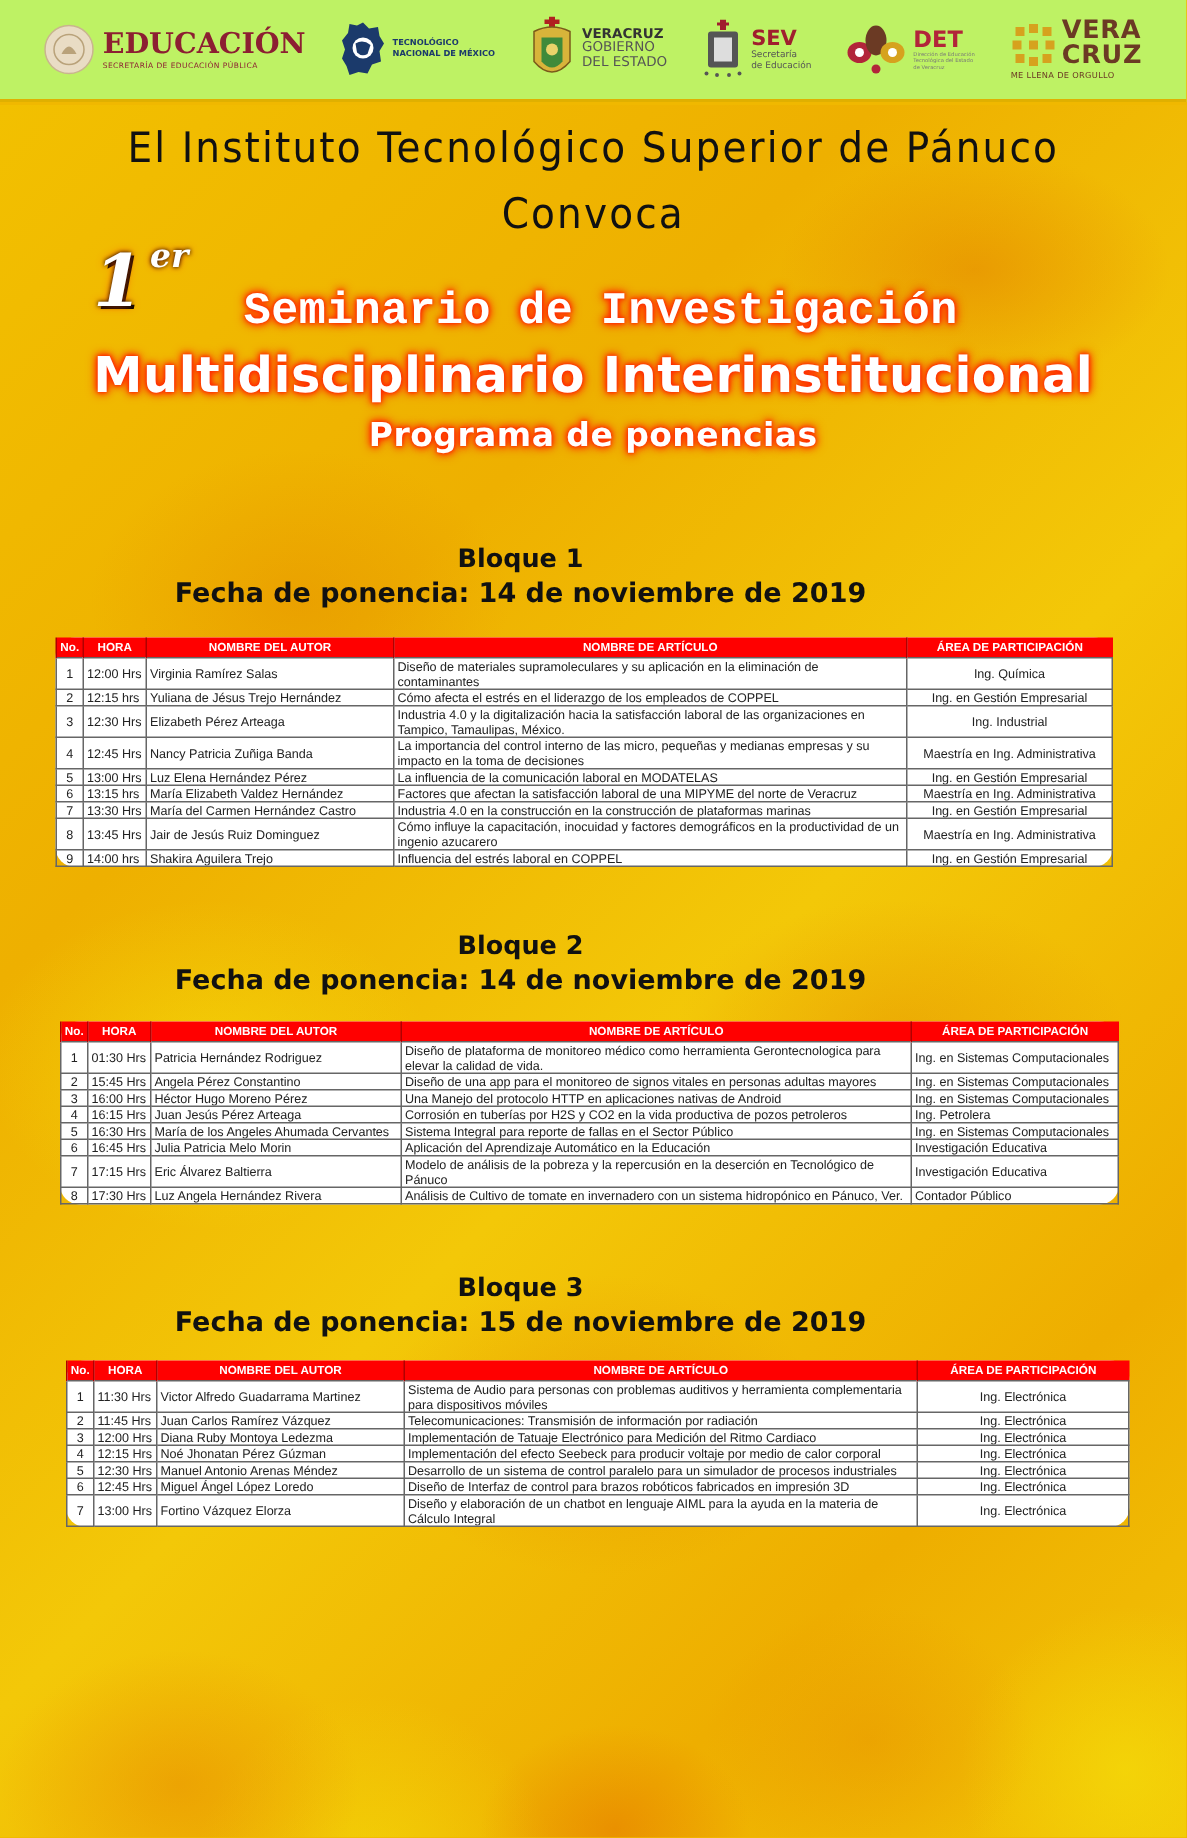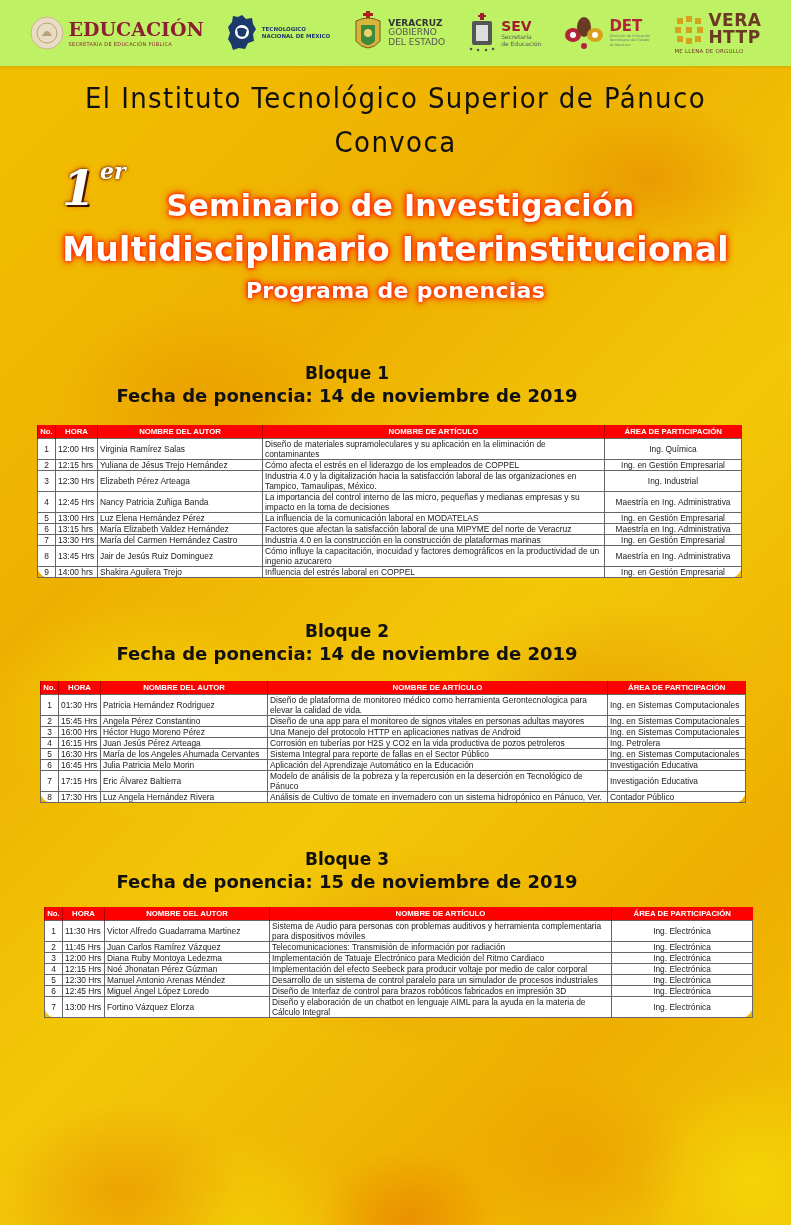--- a/index.html
+++ b/index.html
@@ -183,37 +183,37 @@
           <rect x="1" y="12" width="6" height="6"></rect>
             <rect x="12" y="12" width="6" height="6"></rect>
             <rect x="23" y="12" width="6" height="6"></rect>
           <rect x="3" y="21" width="6" height="6"></rect>
             <rect x="12" y="23" width="6" height="6"></rect>
             <rect x="21" y="21" width="6" height="6"></rect>
         </g>
       </svg>
       <div>
         <div class="logo-vc-big">VERA</div>
-        <div class="logo-vc-big">HTTP</div>
+        <div class="logo-vc-big">CRUZ</div>
       </div>
     </div>
     <div class="logo-vc-small">ME LLENA DE ORGULLO</div>
   </div>
 </div>
 
 <div class="bg"></div>
 
 <div class="title-line" style="top:82px;">El Instituto Tecnológico Superior de Pánuco</div>
 <div class="title-line" style="top:126px;">Convoca</div>
 
 <div class="first-mark">1</div>
 <div class="first-sup">er</div>
 
 <div class="red-title" style="top:188px; font-size:30px;">
-  <span style="margin-left:10px;">Seminario de Investigación</span>
+  <span style="margin-left:10px;font-family:Liberation Mono, monospace;">Seminario de Investigación</span>
 </div>
 <div class="red-title" style="top:230px; font-size:33px;">Multidisciplinario Interinstitucional</div>
 <div class="red-title" style="top:278px; font-size:22px;">Programa de ponencias</div>
 
 <div class="block-head" style="top:362px;">
   <div class="b-title">Bloque 1</div>
   <div class="b-date">Fecha de ponencia: 14 de noviembre de 2019</div>
 </div>
 <table class="prog" style="left:37px; top:425px; width:704px;">
   <colgroup>

